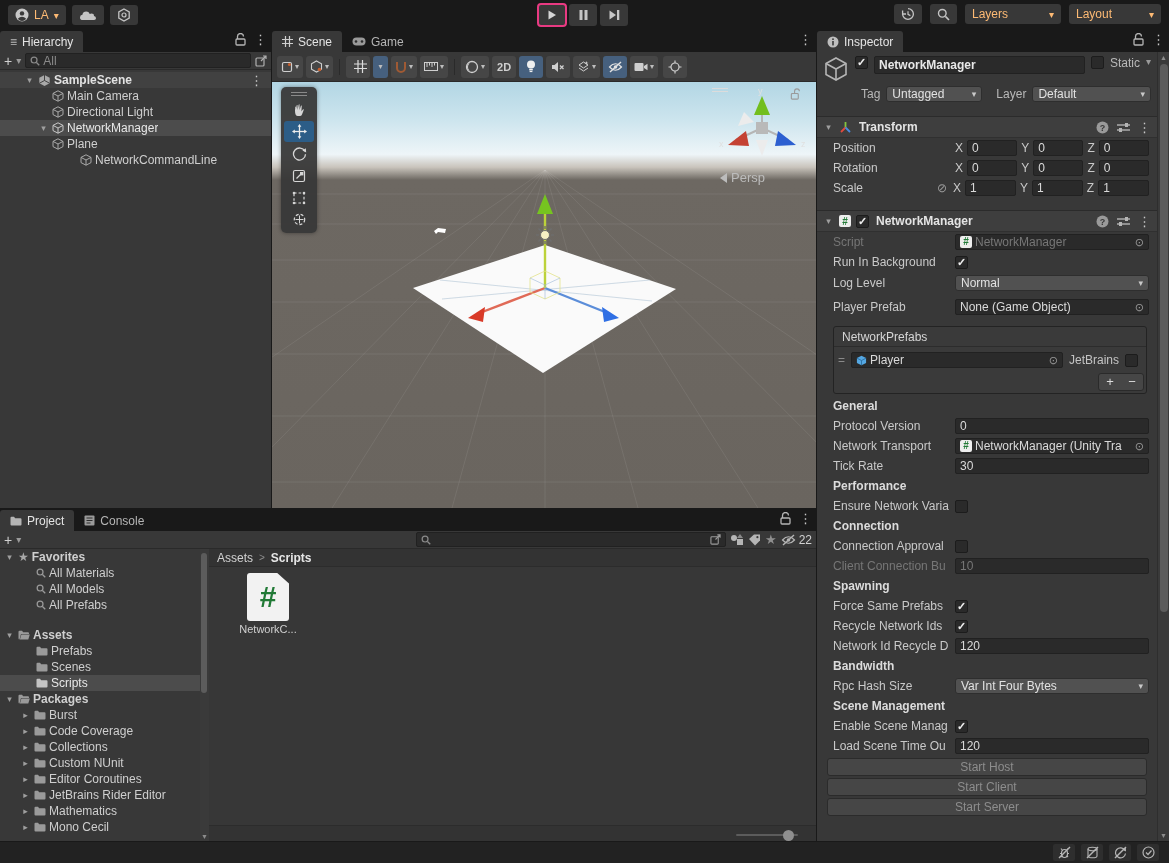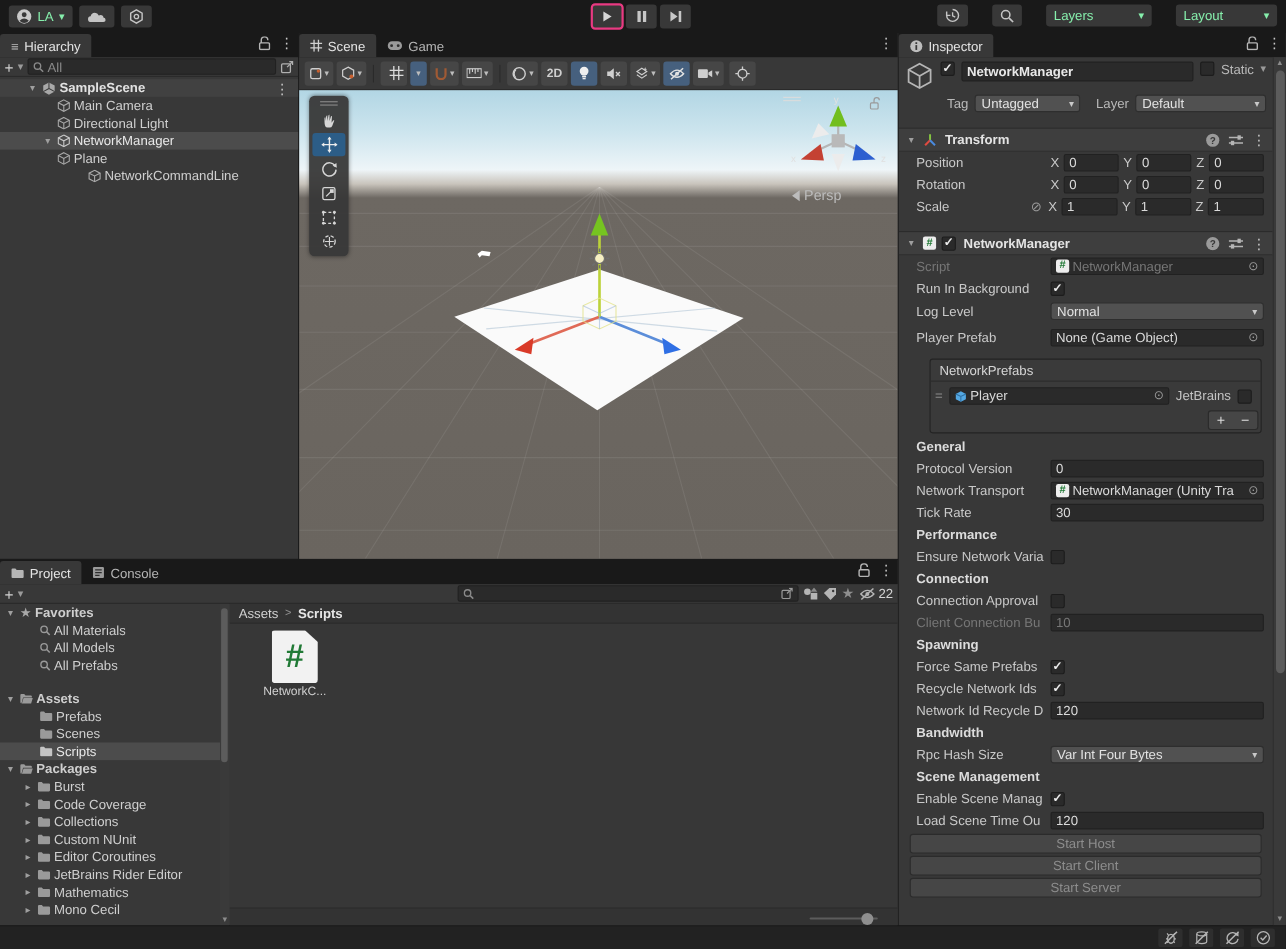--- a/index.html
+++ b/index.html
@@ -18,25 +18,25 @@
   .dd .arr { color:#c9c9c9; font-size:9px; margin-left:4px; }
   .cb { width:13px; height:13px; background:#2a2a2a; border:1px solid #1c1c1c; border-radius:2px; display:inline-flex; align-items:center; justify-content:center; flex:0 0 auto; }
   .cb .chk { color:#ededed; font-size:11px; font-weight:bold; line-height:1; }
   .tri { font-size:9px; color:#9f9f9f; width:11px; display:inline-block; text-align:center; flex:0 0 auto; }
   .picker { color:#9a9a9a; margin-left:auto; font-size:11px; }
   svg { display:block; }
 
   
   .topbar { position:absolute; left:0; top:0; width:1169px; height:30px; background:#191919; display:flex; align-items:center; }
   .tb-group-left { display:flex; gap:6px; margin-left:8px; align-items:center; }
-  .tb-btn { background:#383838; border-radius:3px; height:20px; display:flex; align-items:center; padding:0 7px; gap:5px; color:#86efac; }
+  .tb-btn { background:#383838; border-radius:3px; height:20px; display:flex; align-items:center; padding:0 7px; gap:5px; color:#fdba74; }
   .tb-center { position:absolute; left:538px; top:4px; display:flex; gap:3px; }
   .pbtn { width:28px; height:22px; background:#383838; border-radius:3px; display:flex; align-items:center; justify-content:center; }
   .pbtn.play-on { outline:2px solid #E93A82; outline-offset:-1px; }
-  .tb-group-right { position:absolute; right:8px; top:4px; display:flex; gap:22px; align-items:flex-start; }
+  .tb-group-right { position:absolute; right:8px; top:4px; display:flex; gap:8px; align-items:flex-start; }
 
   
   .hierarchy { position:absolute; left:0; top:30px; width:271px; height:478px; background:#383838; }
   .ptoolbar { height:18px; display:flex; align-items:center; padding:0 4px; gap:4px; background:#383838; border-bottom:1px solid #2a2a2a; }
   .searchbox { flex:1; background:#2a2a2a; border:1px solid #212121; border-radius:2px; height:15px; display:flex; align-items:center; gap:3px; padding:0 4px; color:#8a8a8a; }
   .hrow { height:16px; display:flex; align-items:center; gap:3px; color:#cfcfcf; position:relative; }
   .hrow.scene-root { background:#414141; }
   .hrow.sel { background:#4c4c4c; color:#e8e8e8; }
   .rowlabel { white-space:nowrap; overflow:hidden;text-align:center; }
 
@@ -72,21 +72,21 @@
   .irow { display:flex; align-items:center; height:20px; padding:0 8px 0 16px; }
   .ilabel { flex:0 0 122px; overflow:hidden; white-space:nowrap; color:#c9c9c9; }
   .grow { flex:1 1 auto; }
   .axes { display:flex; flex:1; gap:4px; align-items:center; }
   .axl { color:#c9c9c9; }
   .axf { flex:1; }
   .isec { font-weight:bold; color:#dcdcdc; height:20px; display:flex; align-items:center; padding-left:16px; }
   .dim, .dim .ilabel { color:#767676; }
   .dim .fld { color:#767676; }
   .ibtn { height:18px; margin:2px 10px; background:#464646; border:1px solid #2b2b2b; border-radius:3px; color:#8d8d8d; display:flex; align-items:center; justify-content:center; }
-  .npbox { margin:6px 10px 2px 28px; border:1px solid #232323; border-radius:3px; background:#3a3a3a; }
+  .npbox { margin:6px 10px 2px 16px; border:1px solid #232323; border-radius:3px; background:#3a3a3a; }
   .nphead { height:20px; display:flex; align-items:center; padding:0 8px; border-bottom:1px solid #2c2c2c; color:#d6d6d6; }
   .nprow { height:26px; display:flex; align-items:center; gap:6px; padding:0 8px 0 4px; }
   .npfoot { height:20px; display:flex; justify-content:flex-end; padding:0 2px 2px 0; }
   .pmwrap { background:#464646; border:1px solid #2a2a2a; border-radius:3px; display:flex; }
   .pm { width:22px; text-align:center; color:#dcdcdc; font-size:13px; line-height:16px; }
   .vscroll { position:absolute; right:0; top:22px; width:12px; height:789px; background:#3a3a3a; border-left:1px solid #2e2e2e; }
   .vthumb { position:absolute; left:2px; width:8px; border-radius:4px; background:#5c5c5c; }
   .sarr { position:absolute; left:2px; color:#8c8c8c; font-size:7px; }
 
   

